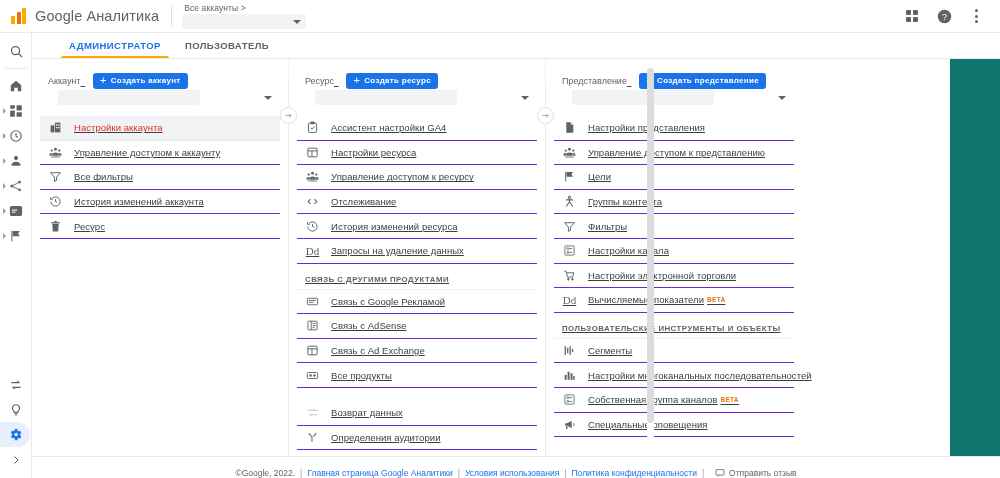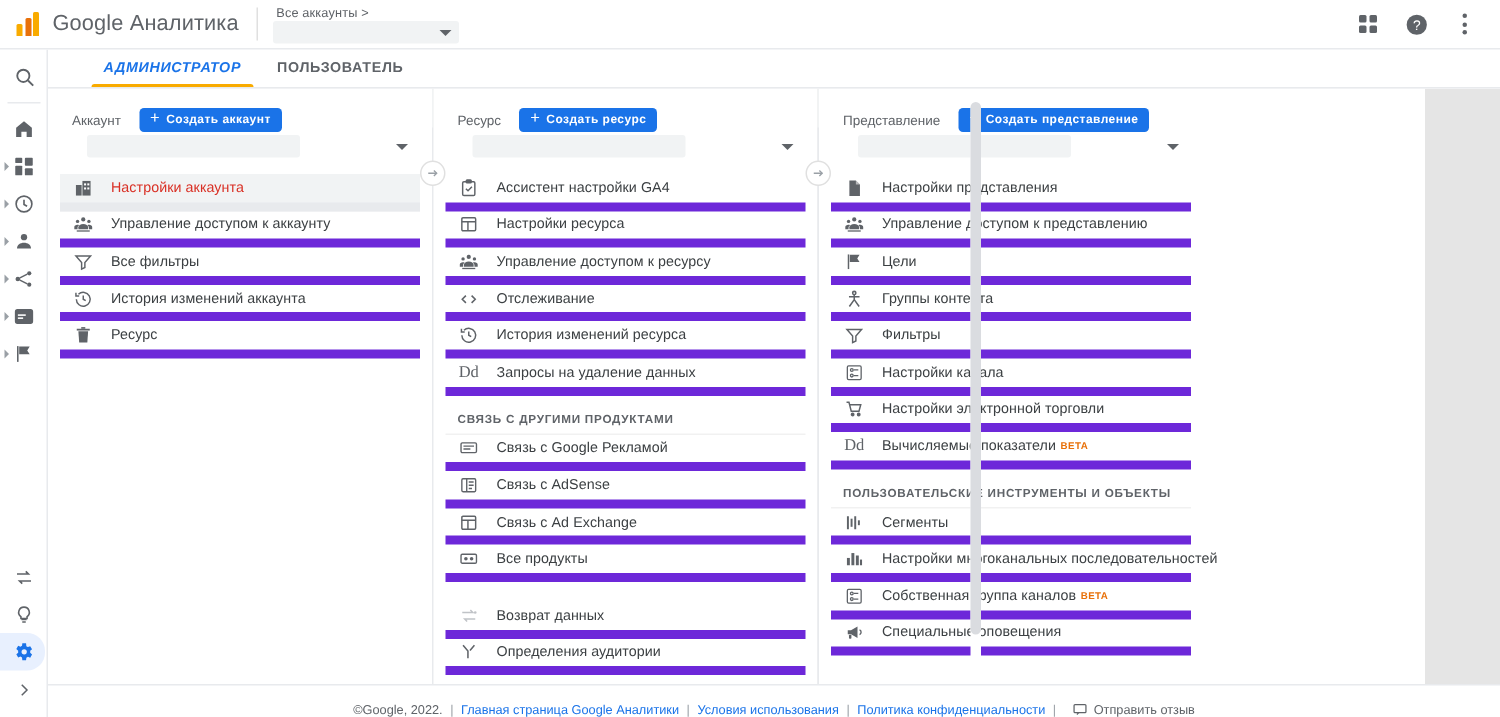--- a/index.html
+++ b/index.html
@@ -71,30 +71,30 @@
   .tabsbar {
     position: absolute; left: 32px; top: 33px; width: 968px; height: 26px;
     background: #fff; border-bottom: 1px solid #e8eaed;
     display: flex; align-items: flex-end; z-index: 15;
   }
   .tab {
     font-size: 9.5px; font-weight: bold; letter-spacing: .45px;
     padding: 0 12px 7px 12px; cursor: pointer; position: relative; color: #5f6368;
   }
   .tab:first-child { margin-left: 25px; }
-  .tab.active { color: #1a73e8; font-style: italic; }
+  .tab.active { color: #1a73e8; }
   .tab.active::after {
     content: ""; position: absolute; left: 4px; right: 4px; bottom: 0;
     height: 2.5px; background: #f9ab00; border-radius: 2px 2px 0 0;
   }
 
   
   .main {
     position: absolute; left: 32px; top: 59px; width: 968px; height: 397px;
-    background: #e5e5e5; overflow: hidden;
+    background: #0f766e; overflow: hidden; text-decoration: underline;
   }
   .cols { position: relative; display: flex; width: 968px; height: 397px; }
 
   .col { position: relative; background: #fff; height: 397px; }
   .col.account { width: 256px; }
   .col.property { width: 256px; }
   .col.view { width: 256px; }
 
   .col-head { position: relative; height: 48px; padding: 12px 0 0 16px; }
   .col-label { font-size: 9px; color: #5f6368; display: inline-block; vertical-align: middle; }
@@ -114,21 +114,21 @@
   .selector-caret {
     position: absolute; right: 6px; top: 6px; width: 0; height: 0;
     border-left: 4px solid transparent; border-right: 4px solid transparent;
     border-top: 4px solid #5f6368; cursor: pointer;
   }
 
   .list { margin-top: 9px; padding: 0 8px 0 8px; }
   .item {
     display: flex; align-items: center; gap: 11px;
     height: 24.6px; padding: 0 8px; cursor: pointer;
-    border-bottom: 6px solid #6d28d9; position: relative;
+    border-bottom: 1px solid #6d28d9; position: relative;
   }
   .item.selected { background: #f1f3f4; border-bottom-color: #e8eaed; }
   .item.selected .item-label { color: #d93025; }
   .item-icon { width: 15px; min-width: 15px; display: flex; align-items: center; justify-content: center; color: #5f6368; }
   .item-icon svg { display: block; }
   .item-label { font-size: 9.5px; color: #3c4043; white-space: nowrap; letter-spacing: .05px; }
   .beta { font-size: 6.5px; color: #e8710a; font-weight: bold; letter-spacing: .3px; margin-left: 3px; vertical-align: 1px; }
   .dd-glyph { font-size: 11px; color: #5f6368; font-family: "Liberation Serif", serif; }
 
   .section-head {

